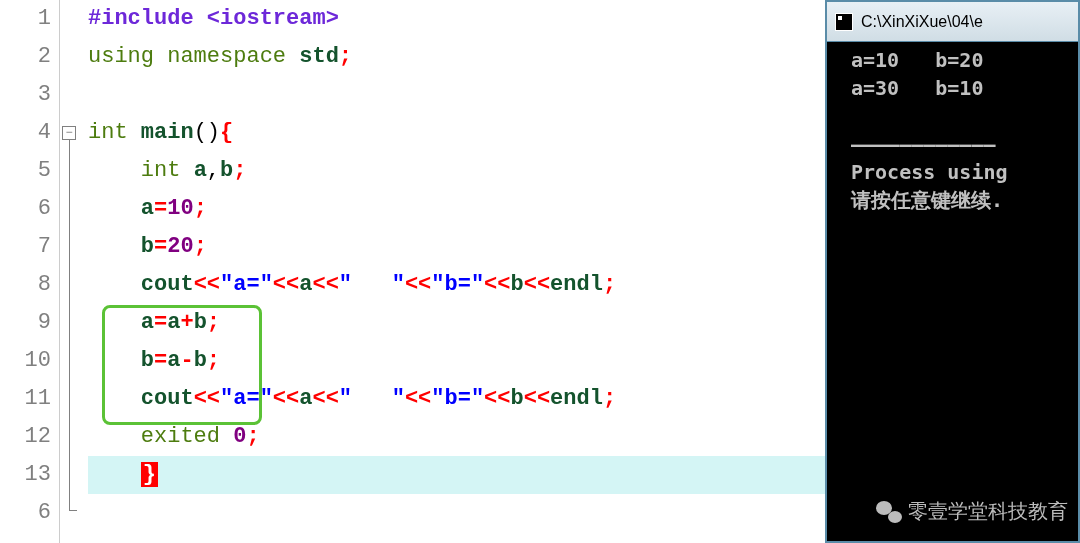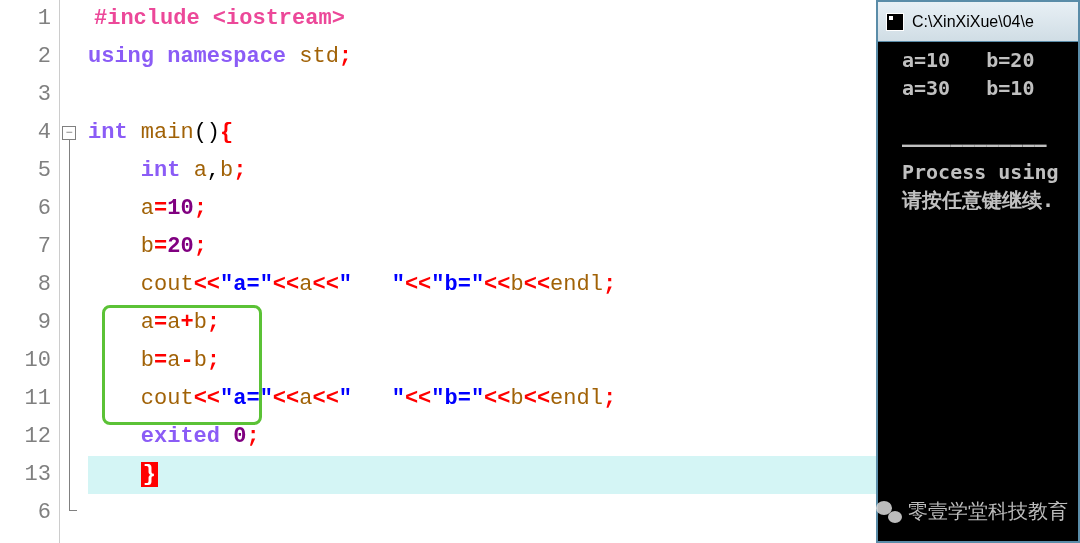--- a/index.html
+++ b/index.html
@@ -66,38 +66,38 @@
     }
     .code-line {
       height: 38px;
       line-height: 38px;
       white-space: pre;
       font-weight: bold;
     }
     .line-highlight {
       background: #d4f5f5;
     }
-    .preproc { color: #ec4899; font-weight: bold; margin-left: 6px; }
-    .kw { color: #8b5cf6; font-weight: bold; }
-    .ident { color: #a16207; font-weight: normal; }
+    .preproc { color: #6d28d9; font-weight: bold; }
+    .kw { color: #4d7c0f; font-weight: normal; }
+    .ident { color: #14532d; font-weight: bold; }
     .paren { color: #000; font-weight: normal; }
     .brace { color: #ff0000; font-weight: bold; }
     .op { color: #ff0000; font-weight: bold; }
     .semi { color: #ff0000; font-weight: bold; }
     .punct { color: #000; font-weight: normal; }
     .num { color: #800080; font-weight: bold; }
     .str { color: #0000ff; font-weight: bold; }
     .highlight-box {
       position: absolute;
       border: 3px solid #5bc236;
       border-radius: 8px;
       pointer-events: none;
     }
     .console-window {
-      width: 204px;
+      width: 255px;
       background: #b8ced8;
       border: 2px solid #5a8ca8;
       display: flex;
       flex-direction: column;
     }
     .console-title {
       height: 40px;
       background: linear-gradient(#e8f0f5, #d0dde5);
       border-bottom: 1px solid #5a8ca8;
       display: flex;

